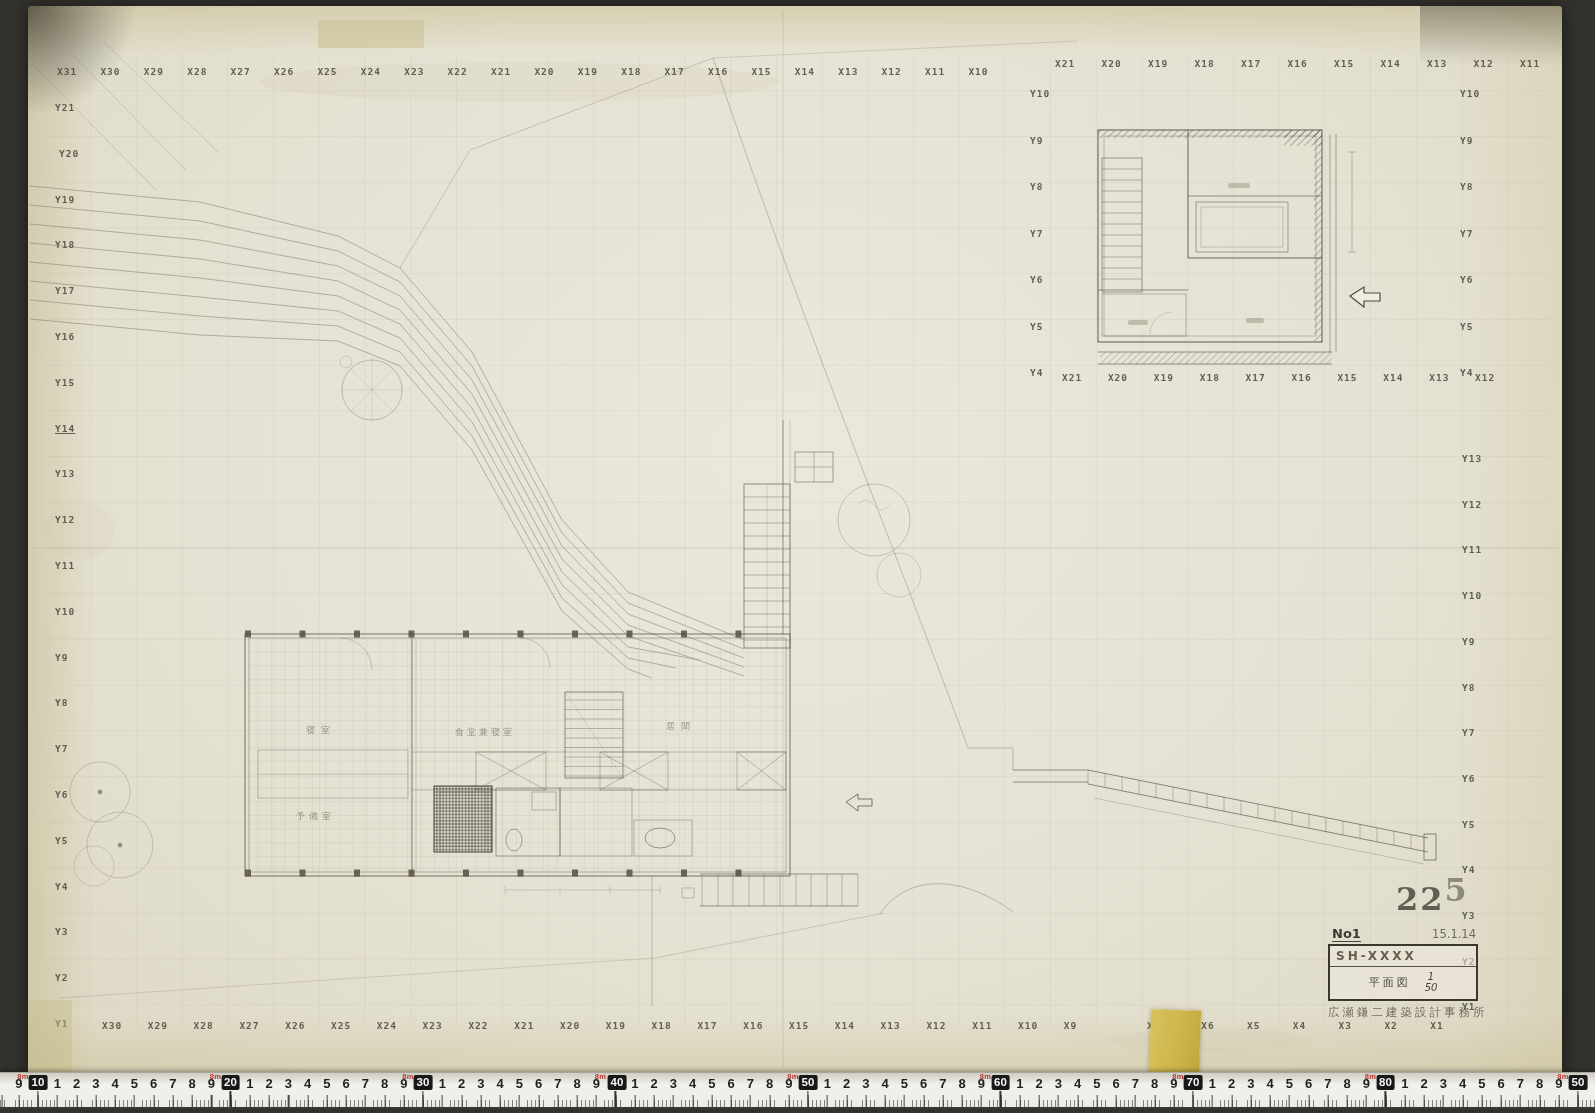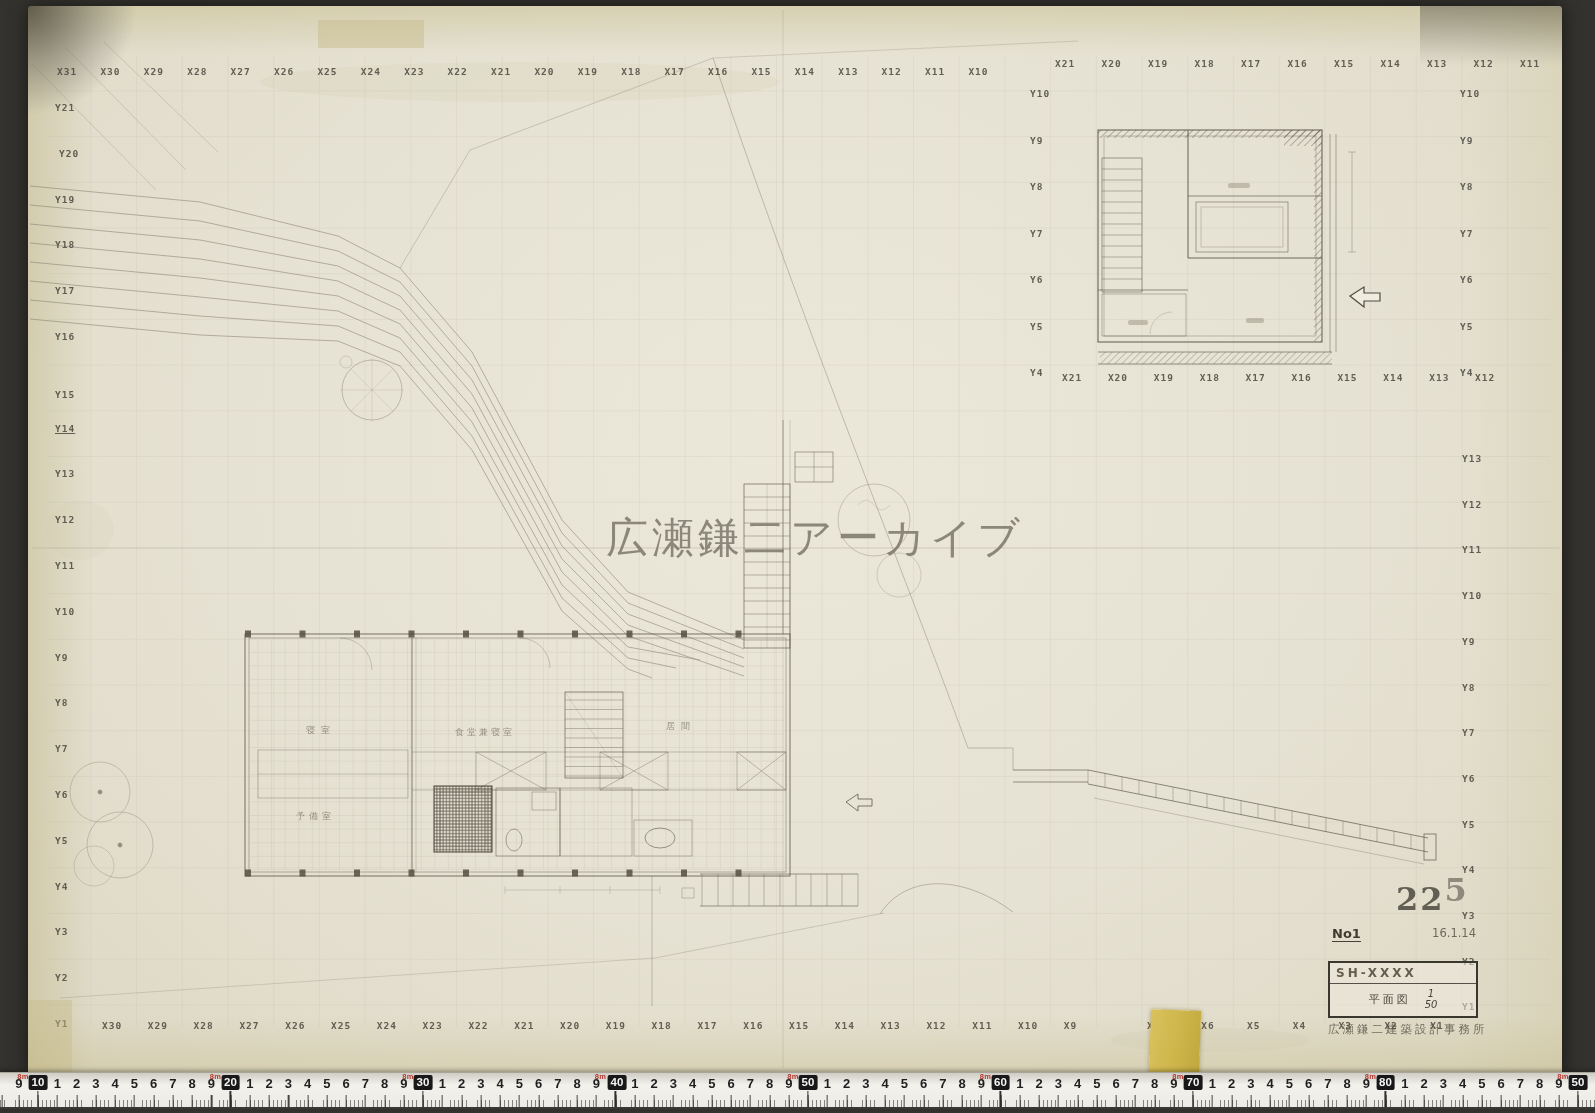--- a/index.html
+++ b/index.html
@@ -26,21 +26,21 @@
     color:#45423a;opacity:.82;letter-spacing:1px;white-space:nowrap;}
   
   .watermark{position:absolute;left:606px;top:510px;font-family:"DejaVu Sans",sans-serif;
     font-size:42px;letter-spacing:4px;color:rgba(118,113,102,.82);font-weight:500;}
   
   .stamp{position:absolute;left:1396px;top:880px;font-family:"DejaVu Serif",serif;
     font-weight:700;font-size:32px;color:rgba(74,72,62,.85);letter-spacing:2px;}
   .stamp .sup{display:inline-block;transform:translateY(-9px);opacity:.65;}
   
   .titleblock{position:absolute;left:1328px;top:926px;width:150px;color:#3f3b31;}
-  .tb-head{display:flex;justify-content:space-between;align-items:flex-start;padding:0 2px 19px 4px;}
+  .tb-head{display:flex;justify-content:space-between;align-items:center;padding:0 2px 2px 4px;}
   .tb-no{font:700 13px "DejaVu Sans",sans-serif;border-bottom:1.5px solid #46423a;}
   .tb-date{font:400 11.5px "DejaVu Sans",sans-serif;color:#5a554a;opacity:.85;}
   .tb-box{border:2px solid #3a372f;background:rgba(238,234,222,.55);}
   .tb-row1{border-bottom:1.5px solid #3a372f;padding:3px 6px;font:700 12px "DejaVu Sans",sans-serif;
     letter-spacing:3px;color:#4c4636;opacity:.85;}
   .tb-row2{display:flex;align-items:center;justify-content:center;gap:14px;padding:5px 4px 6px;}
   .tb-type{font:400 11px "DejaVu Sans",sans-serif;letter-spacing:3px;color:#46423a;}
   .tb-frac{display:flex;flex-direction:column;align-items:center;font:400 10px "DejaVu Sans",sans-serif;
     line-height:10px;color:#46423a;}
   .tb-frac .den{margin-top:1px;}
@@ -324,21 +324,21 @@
       <span class="grid-label" style="left: 1384.4px; top: 1020px;">X2</span>
       <span class="grid-label" style="left: 1430.2px; top: 1020px;">X1</span>
     </div>
   <div>
       <span class="grid-label" style="left: 55px; top: 102px;">Y21</span>
       <span class="grid-label" style="left: 59px; top: 147.8px;">Y20</span>
       <span class="grid-label" style="left: 55px; top: 193.6px;">Y19</span>
       <span class="grid-label" style="left: 55px; top: 239.4px;">Y18</span>
       <span class="grid-label" style="left: 55px; top: 285.2px;">Y17</span>
       <span class="grid-label" style="left: 55px; top: 331px;">Y16</span>
-      <span class="grid-label" style="left: 55px; top: 376.8px; margin-top: 12px;">Y15</span>
+      <span class="grid-label" style="left: 55px; top: 376.8px;">Y15</span>
       <span class="grid-label" style="left: 55px; top: 422.6px; text-decoration: underline;">Y14</span>
       <span class="grid-label" style="left: 55px; top: 468.4px;">Y13</span>
       <span class="grid-label" style="left: 55px; top: 514.2px;">Y12</span>
       <span class="grid-label" style="left: 55px; top: 560px;">Y11</span>
       <span class="grid-label" style="left: 55px; top: 605.8px;">Y10</span>
       <span class="grid-label" style="left: 55px; top: 651.6px;">Y9</span>
       <span class="grid-label" style="left: 55px; top: 697.4px;">Y8</span>
       <span class="grid-label" style="left: 55px; top: 743.2px;">Y7</span>
       <span class="grid-label" style="left: 55px; top: 789px;">Y6</span>
       <span class="grid-label" style="left: 55px; top: 834.8px;">Y5</span>
@@ -391,28 +391,27 @@
       <span class="grid-label" style="left: 1383.3px; top: 372px;">X14</span>
       <span class="grid-label" style="left: 1429.2px; top: 372px;">X13</span>
       <span class="grid-label" style="left: 1475.1px; top: 372px;">X12</span>
     </div>
 
   <div class="room-label" style="left:306px;top:724px">寝室</div>
   <div class="room-label" style="left:455px;top:726px;letter-spacing:3px">食堂兼寝室</div>
   <div class="room-label" style="left:666px;top:720px">居間</div>
   <div class="room-label" style="left:296px;top:810px;letter-spacing:4px">予備室</div>
 
-  <div class="watermark">広瀬鎌二アーカイブ</div>
 
   <div class="stamp"><span>22</span><span class="sup">5</span></div>
 
   <div class="titleblock">
     <div class="tb-head">
       <span class="tb-no">No1</span>
-      <span class="tb-date">16.1.14</span>
+      <span class="tb-date">15.1.14</span>
     </div>
     <div class="tb-box">
       <div class="tb-row1">SH-XXXX</div>
       <div class="tb-row2">
         <span class="tb-type">平面図</span>
         <span class="tb-frac">
           <i class="num">1</i>
           <i class="den">50</i>
         </span>
       </div>

